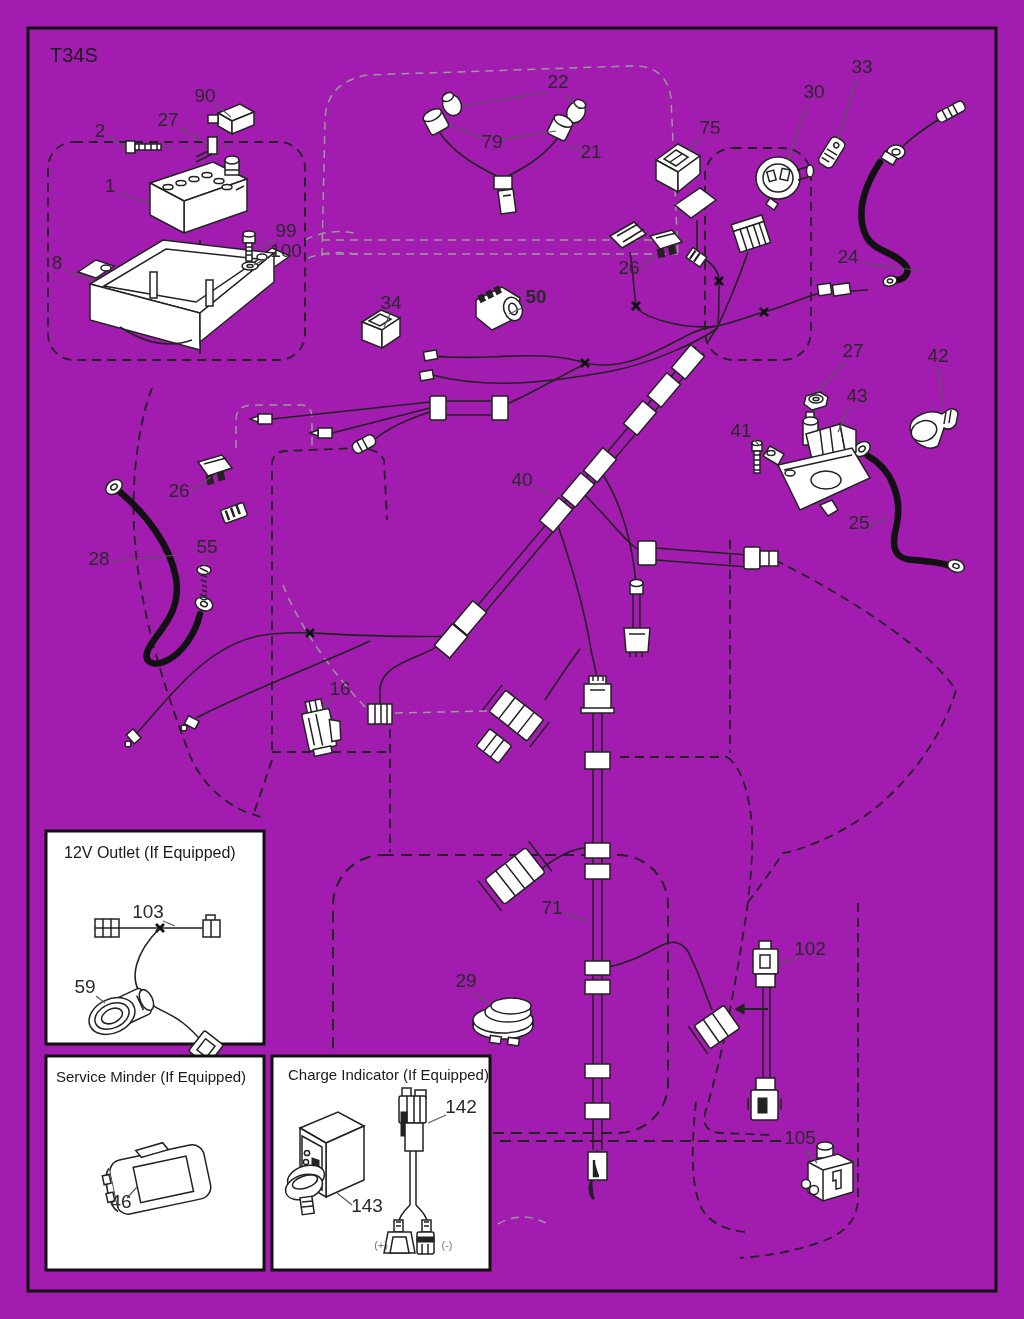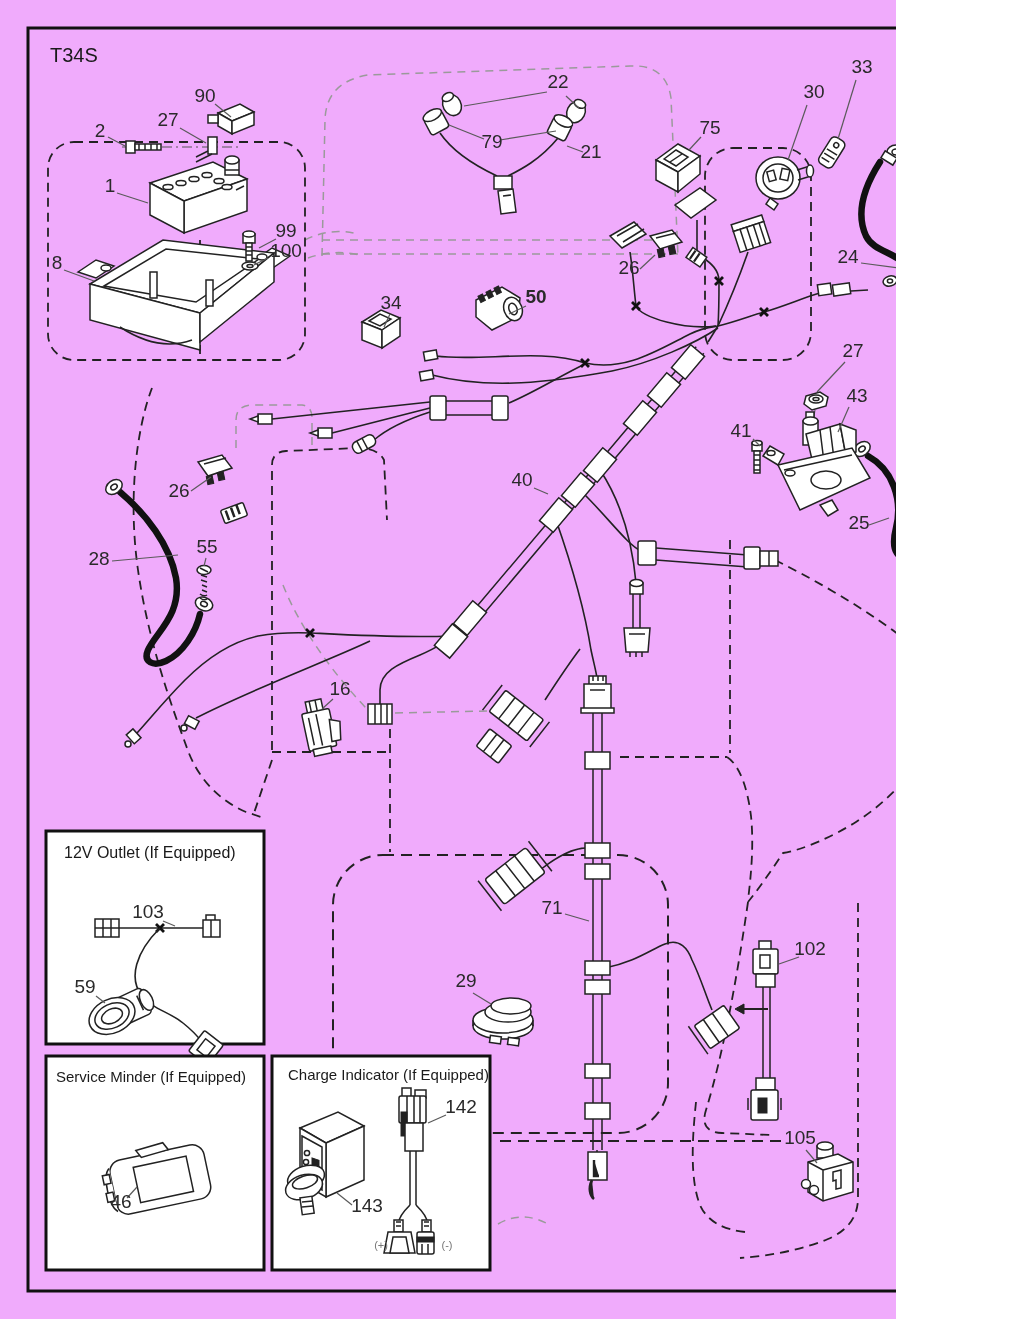--- a/index.html
+++ b/index.html
@@ -1,16 +1,16 @@
 <!DOCTYPE html>
 <html><head>
 <meta charset="utf-8">
 <style>
   html,body{margin:0;padding:0;background:#fff;}
-  #page{position:relative;width:896px;height:1319px;background:#f0abfc;overflow:hidden;text-decoration:underline;}
+  #page{position:relative;width:1024px;height:1319px;background:#a21caf;overflow:hidden;text-decoration:underline;}
   svg{display:block;}
   text{font-family:"Liberation Sans","DejaVu Sans",sans-serif;}
   .callout{font-size:19px;fill:#2a2a2a;}
   .inset-title{font-size:16px;fill:#1a1a1a;}
   .inset-title-sm{font-size:15px;fill:#1a1a1a;}
   .page-title{font-size:20px;fill:#1a1a1a;}
   .polarity{font-size:11px;fill:#777;}
   .ln{stroke:#222;stroke-width:1.5;fill:none;}
   .fw{stroke:#222;stroke-width:1.5;fill:#fff;}
   .wire{stroke:#222;stroke-width:1.6;fill:none;}

